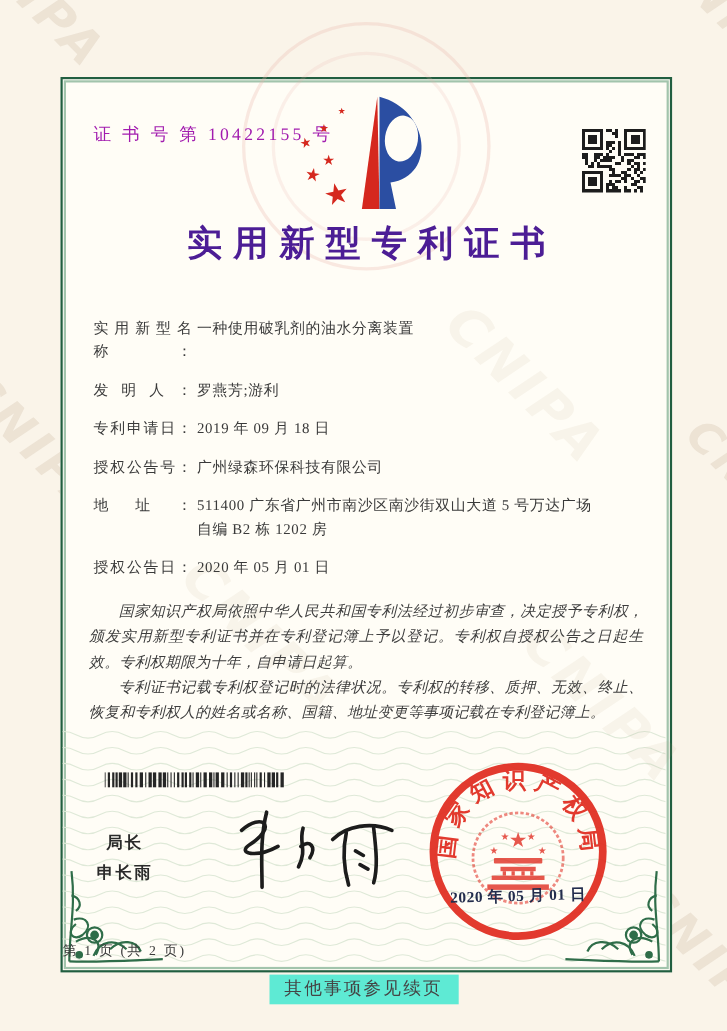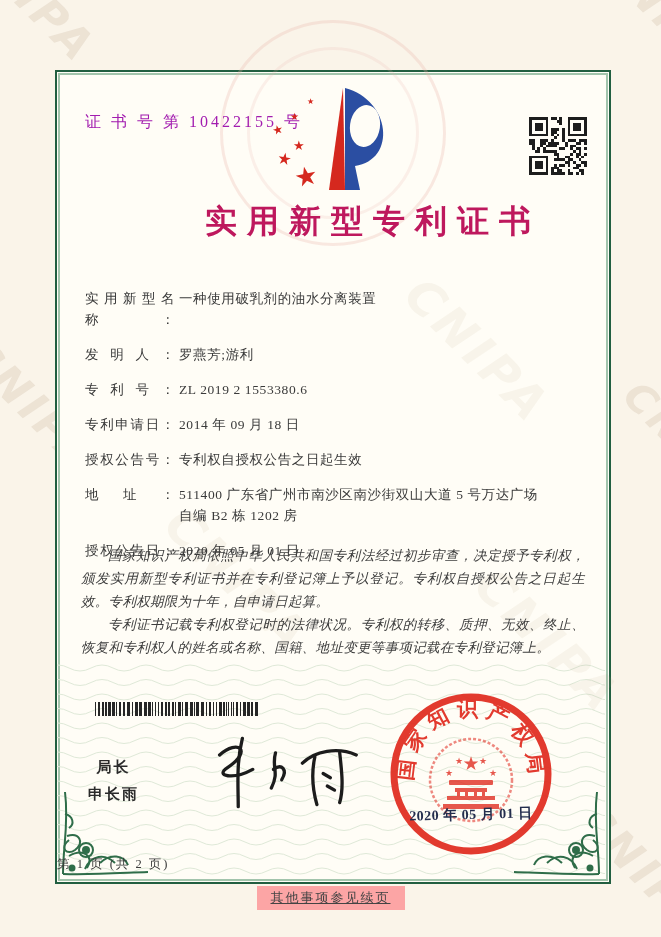--- a/index.html
+++ b/index.html
@@ -18,21 +18,21 @@
 
   .waves{position:absolute;left:0;top:592px;width:548px;height:212px;z-index:0;}
   .halo{position:absolute;border-radius:50%;border:3px solid rgba(235,180,170,.28);z-index:0;}
   .halo.h1{left:163px;top:-52px;width:220px;height:220px;}
   .halo.h2{left:190px;top:-25px;width:166px;height:166px;border-color:rgba(235,180,170,.18);}
 
   .cert-no{position:absolute;left:28px;top:40px;font-size:16px;letter-spacing:3px;color:#a21caf;z-index:4;}
   .logo{position:absolute;left:196px;top:12px;width:160px;height:112px;z-index:4;}
   .qr{position:absolute;left:472px;top:45px;width:58px;height:58px;z-index:4;}
   .title{position:absolute;left:0;top:128px;width:100%;text-align:center;font-size:32px;font-weight:700;
-         letter-spacing:10px;text-indent:10px;color:#be185d;z-index:4;padding-left:35px;}
+         letter-spacing:10px;text-indent:10px;color:#4c1d95;z-index:4;}
 
   .fields{position:absolute;left:28px;top:216px;width:505px;z-index:4;font-size:13.5px;letter-spacing:.6px;}
   .row{position:relative;margin-bottom:14px;line-height:21px;}
   .lbl{display:inline-block;width:90px;text-align:justify;text-align-last:justify;vertical-align:top;}
   .val{display:inline-block;vertical-align:top;white-space:pre-line;max-width:400px;margin-left:4px;}
   .pair2{position:absolute;left:253px;top:0;}
 
   .body-text{position:absolute;left:24px;top:472px;width:504px;z-index:4;font-size:13.5px;line-height:23px;
              text-align:justify;font-style:italic;letter-spacing:.3px;color:#3d3d3d;}
   .body-text p{margin:0;text-indent:2em;}
@@ -47,22 +47,22 @@
   .seal-date{position:absolute;left:0;top:118px;width:100%;text-align:center;font-size:14px;font-weight:700;
              color:#232d4d;letter-spacing:.5px;transform:rotate(-1.5deg);}
 
   .orn{position:absolute;width:92px;height:92px;z-index:3;}
   .orn.left{left:1px;top:712px;}
   .orn.right{left:455px;top:712px;transform:scaleX(-1);}
 
   .page-info{position:absolute;left:0;top:784px;width:100%;font-size:12.5px;
              letter-spacing:2px;color:#3a3a3a;z-index:4;}
 
-  .continuation{position:absolute;left:50%;transform:translateX(-50%);top:886px;background:#fca5a5;
-                padding:3px 14px;font-size:13px;letter-spacing:2px;color:#444;z-index:4;text-decoration:underline;}
+  .continuation{position:absolute;left:50%;transform:translateX(-50%);top:886px;background:#5eead4;
+                padding:3px 14px;font-size:16px;letter-spacing:2px;color:#444;z-index:4;}
 </style>
 </head>
 <body>
 
 <div class="page">
 
   <div class="wm" style="left:-55px;top:-30px;font-size:44px;">CNIPA</div>
   <div class="wm" style="left:585px;top:-10px;font-size:42px;">CNIPA</div>
   <div class="wm" style="left:-52px;top:380px;font-size:44px;">CNIPA</div>
   <div class="wm" style="left:608px;top:420px;font-size:40px;">CNIPA</div>
@@ -335,27 +335,24 @@
     <div class="title">实用新型专利证书</div>
 
     <div class="fields">
       <div class="row">
         <span class="lbl">实用新型名称：</span><span class="val">一种使用破乳剂的油水分离装置</span>
       </div>
       <div class="row">
         <span class="lbl">发明人：</span><span class="val">罗燕芳;游利</span>
       </div>
       <div class="row">
-        <span class="lbl">专利号：</span><span class="val">ZL 2019 2 1553380.6</span>
-      </div>
-      <div class="row">
-        <span class="lbl">专利申请日：</span><span class="val">2014 年 09 月 18 日</span>
-      </div>
-      <div class="row">
-        <span class="lbl">授权公告号：</span><span class="val">专利权自授权公告之日起生效</span>
+        <span class="lbl">专利申请日：</span><span class="val">2019 年 09 月 18 日</span>
+      </div>
+      <div class="row">
+        <span class="lbl">授权公告号：</span><span class="val">广州绿森环保科技有限公司</span>
       </div>
       <div class="row">
         <span class="lbl">地址：</span><span class="val">511400 广东省广州市南沙区南沙街双山大道 5 号万达广场
 自编 B2 栋 1202 房</span>
       </div>
       <div class="row">
         <span class="lbl">授权公告日：</span><span class="val">2020 年 05 月 01 日</span>
       </div>
     </div>
 

